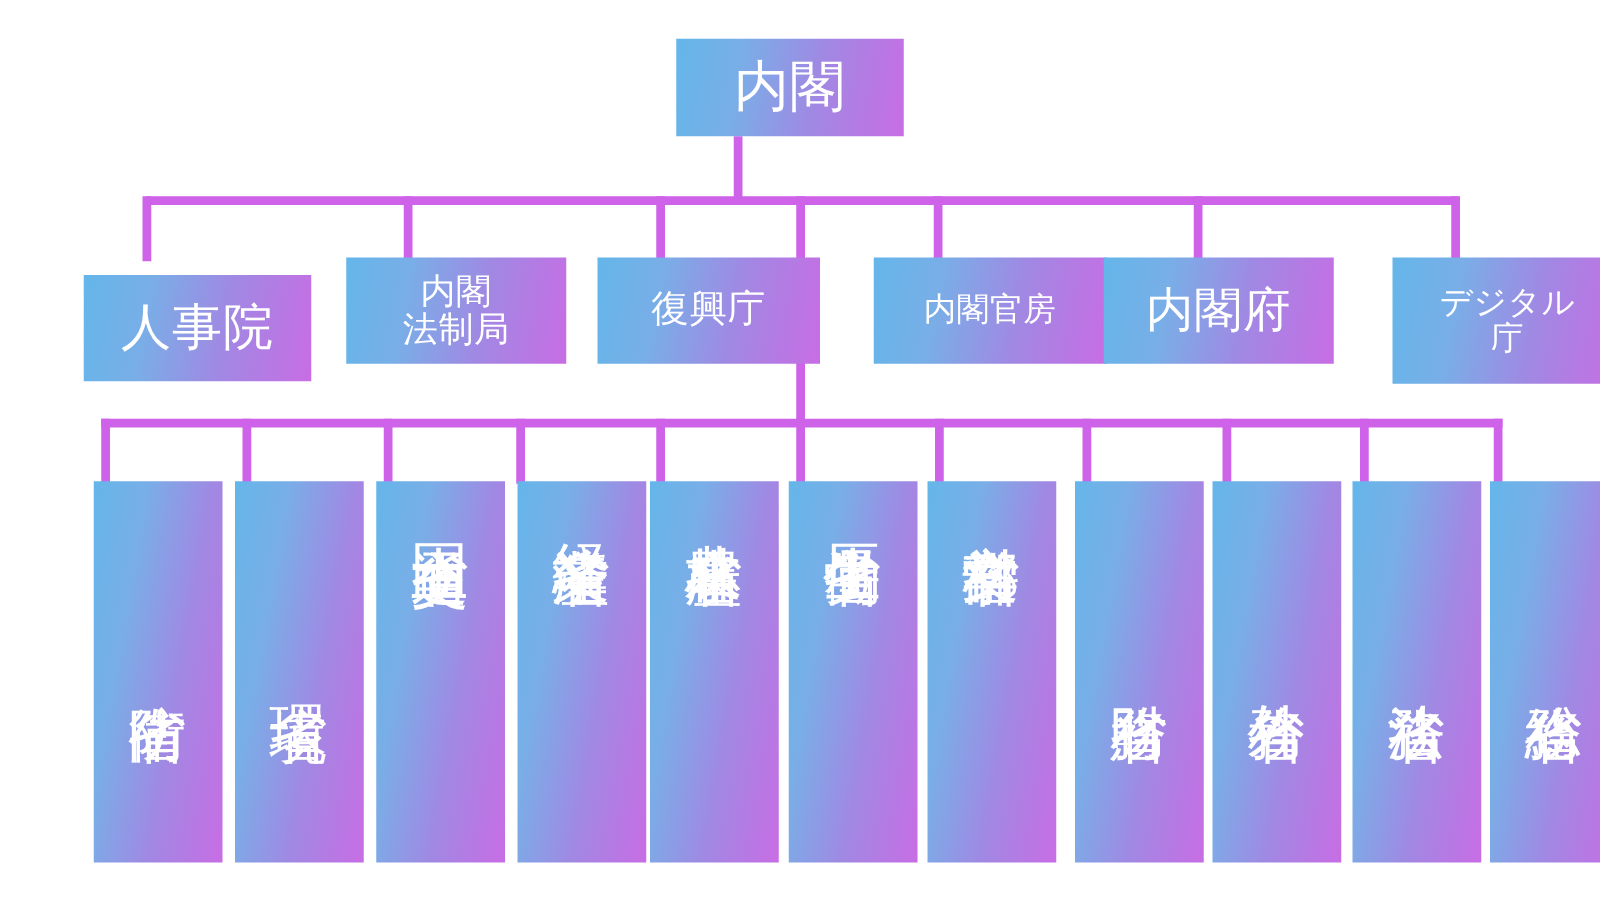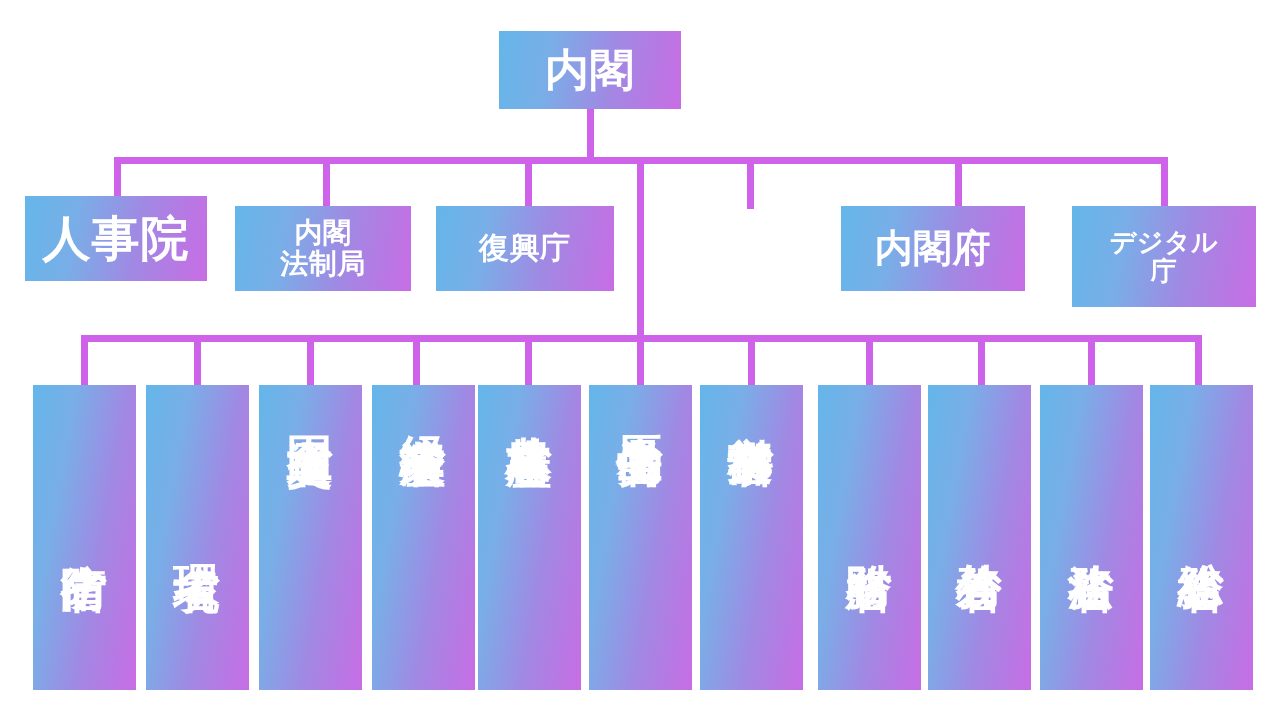--- a/index.html
+++ b/index.html
@@ -21,25 +21,26 @@
   }
 
   
   .node {
     position: absolute;
     box-sizing: border-box;
     display: flex;
     align-items: center;
     justify-content: center;
     color: #ffffff;
-    font-weight: 700;
+    font-weight: 400;
     line-height: 1.08;
     text-align: center;
     letter-spacing: 0.02em;
     background: linear-gradient(100deg, #64b6ea 0%, #79aee7 28%, #a188e3 62%, #c86de4 100%);
+    margin-left: 42px;
   }
 
   .node-label {
     display: block;
     white-space: pre-line;
   }
 
   
   .node.h .node-label {
     writing-mode: horizontal-tb;
@@ -62,21 +63,21 @@
   .line {
     position: absolute;
     background: #ce62e8;
   }
   .line.v { width: 7px; }
   .line.h { height: 7px; }
 
   
   #n-cabinet      { left: 499px; top: 31px;  width: 182px; height: 78px;  font-size: 44px; }
 
-  #n-jinjiin      { left: 25px;  top: 196px; width: 182px; height: 85px;  font-size: 48px; align-items: center; }
+  #n-jinjiin      { left: 25px;  top: 220px; width: 182px; height: 85px;  font-size: 40px; align-items: center; }
   #n-hoseikyoku   { left: 235px; top: 206px; width: 176px; height: 85px;  font-size: 28px; }
   #n-fukkocho     { left: 436px; top: 206px; width: 178px; height: 85px;  font-size: 30px; }
   #n-kanbo        { left: 657px; top: 206px; width: 186px; height: 85px;  font-size: 26px; }
   #n-naikakufu    { left: 841px; top: 206px; width: 184px; height: 85px;  font-size: 38px; }
   #n-digital      { left: 1072px;top: 206px; width: 184px; height: 101px;  font-size: 26px; }
 
   .ministry { top: 385px; width: 103px; height: 305px; font-size: 46px; }
   .ministry .node-label { padding-top: 0; }
   
   .ministry.short { align-items: center; }
@@ -133,20 +134,23 @@
   <div class="node h" id="n-jinjiin">
     <span class="node-label">人事院</span>
   </div>
   <div class="node h" id="n-hoseikyoku">
     <span class="node-label">内閣
 法制局</span>
   </div>
   <div class="node h" id="n-fukkocho">
     <span class="node-label">復興庁</span>
   </div>
+  <div class="node h" id="n-kanbo">
+    <span class="node-label">内閣官房</span>
+  </div>
   <div class="node h" id="n-naikakufu">
     <span class="node-label">内閣府</span>
   </div>
   <div class="node h" id="n-digital">
     <span class="node-label">デジタル
 庁</span>
   </div>
 
   <div class="node v ministry short" id="m-bouei">
     <span class="node-label">防衛省</span>

